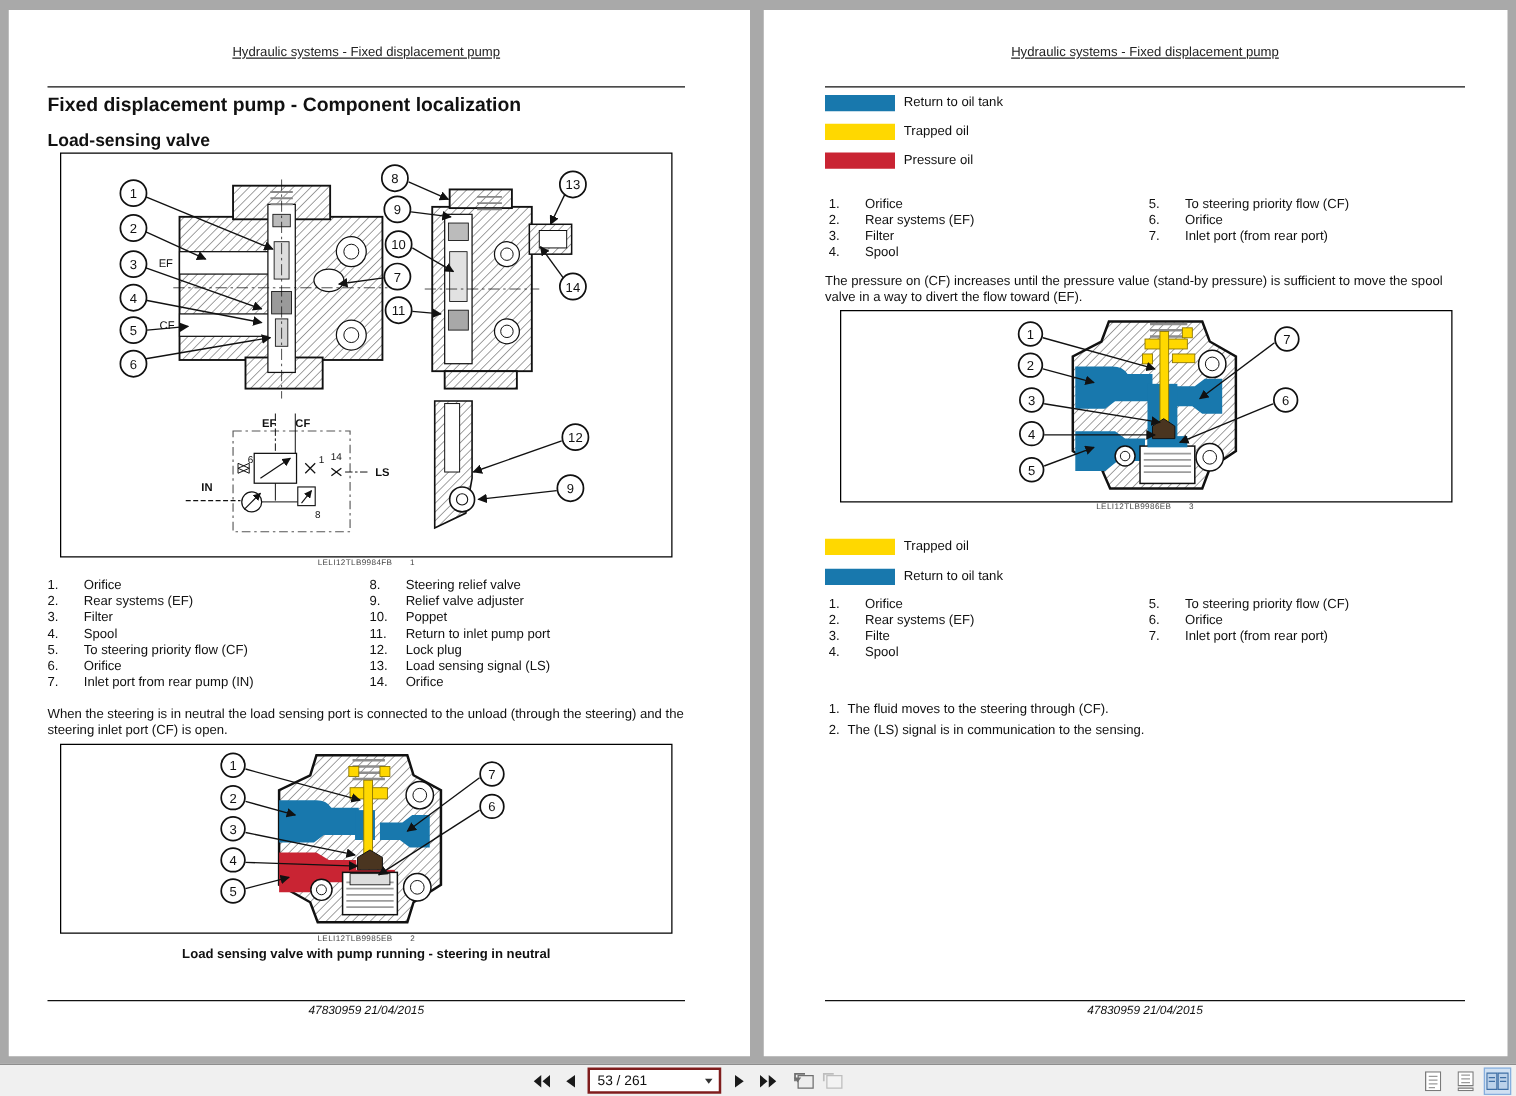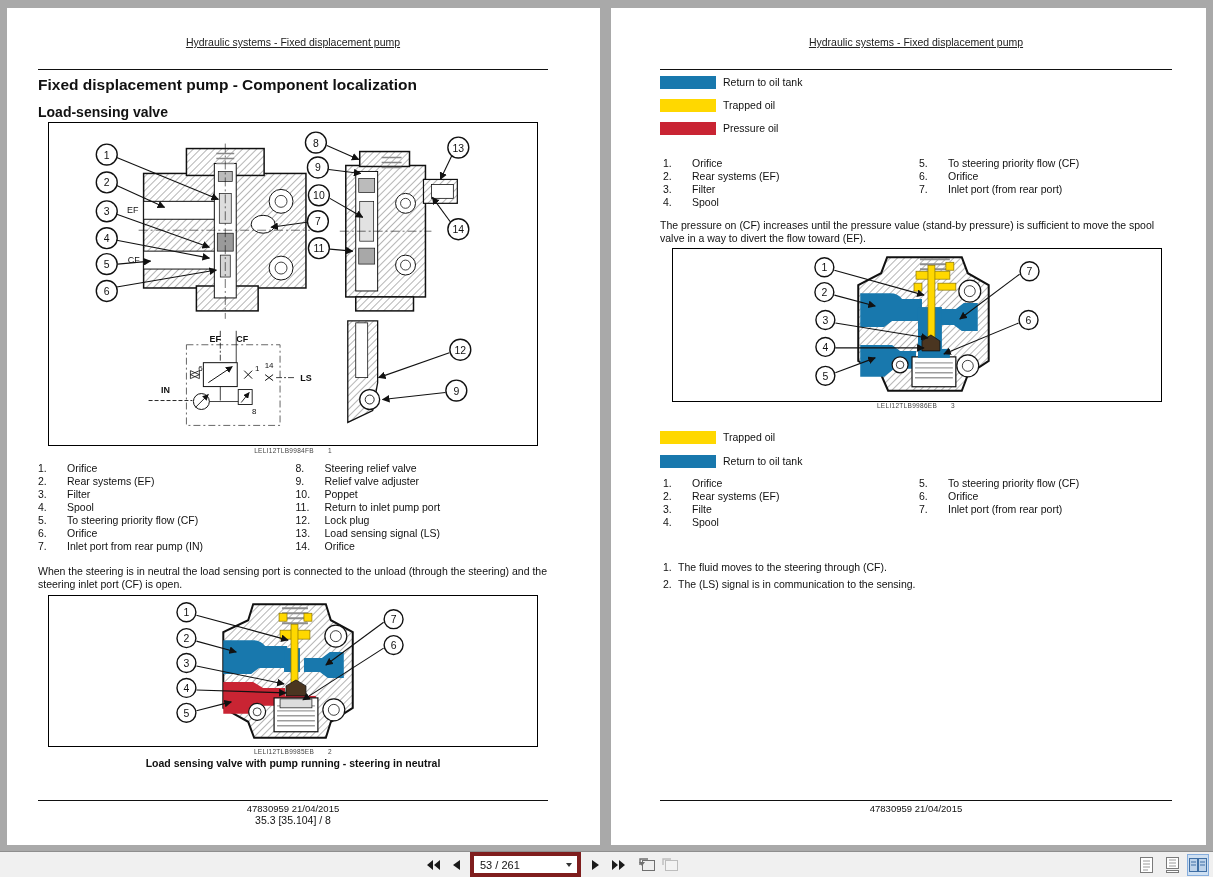--- a/index.html
+++ b/index.html
@@ -22,21 +22,21 @@
   .figcode{font-size:6.5px;color:#444;letter-spacing:.3px;}
   .figcode .num{margin-left:14px;}
   .figcap{font-size:10.5px;font-weight:bold;}
   .para{font-size:10.5px;line-height:13px;}
   .cols{display:flex;}
   .col{width:50%;}
   .li{display:flex;font-size:10.5px;line-height:13px;}
   .li-n{width:29px;flex:none;}
   .steps .li-n{width:15px;}
   .footer .rule{margin-bottom:2px;}
-  .f1{font-size:9.5px;}
+  .f1{font-size:9.5px;font-style:italic;}
   .f2{font-size:10.5px;}
 
   .legend-row{position:absolute;display:flex;align-items:center;height:14px;}
   .sw{width:56px;height:13px;margin-right:7px;flex:none;}
   .sw-blue{background:#1878ad;}
   .sw-yellow{background:#ffd800;}
   .sw-red{background:#c92433;}
   .legend-row .lab{font-size:10.5px;}
 
   .fig svg{display:block;width:100%;height:100%;}
@@ -44,21 +44,21 @@
   .co circle{fill:#fff;stroke:#111;stroke-width:1.4;}
   .co text{font-size:10.5px;text-anchor:middle;}
   .arrow{stroke:#111;stroke-width:1.1;fill:none;marker-end:url(#ar);}
   .lbl{font-size:9px;}
   .slbl{font-size:8px;}
 
   
   .toolbar{position:absolute;left:0;right:0;bottom:0;height:25px;background:#f0f0f0;border-top:1px solid #8e8e8e;}
   .nav{position:absolute;left:424px;top:2px;display:flex;align-items:center;gap:5px;height:21px;}
   .tbtn{width:18px;height:18px;display:flex;align-items:center;justify-content:center;cursor:pointer;}
-  .pagebox{width:97px;height:17px;border:4px solid #7f1d1d;background:#fff;display:flex;align-items:center;font-size:11px;padding-left:6px;position:relative;cursor:default;}
+  .pagebox{width:97px;height:17px;border:2px solid #7f1d1d;background:#fff;display:flex;align-items:center;font-size:11px;padding-left:6px;position:relative;cursor:default;}
   .pagebox .caret{position:absolute;right:5px;top:7px;width:0;height:0;border-left:3.5px solid transparent;border-right:3.5px solid transparent;border-top:4px solid #333;}
   .hist{margin-left:6px;}
   .layouts{position:absolute;right:4px;top:2px;display:flex;align-items:center;gap:4px;height:21px;}
   .lay{width:20px;height:20px;display:flex;align-items:center;justify-content:center;cursor:pointer;border:1px solid transparent;}
   .lay.sel{background:#cfe0f2;border:1px solid #86aede;}
 </style>
 </head>
 <body>
 
 <div class="page page-left">
@@ -362,21 +362,20 @@
     </svg>
   </div>
   <div class="abs figcode ctr" style="top:740px;left:31px;width:510px;">
     <span>LELI12TLB9985EB</span><span class="num">2</span>
   </div>
   <div class="abs figcap ctr" style="top:749px;left:31px;width:510px;">Load sensing valve with pump running - steering in neutral</div>
 
   <div class="abs footer" style="top:792px;left:31px;width:510px;">
     <div class="rule"></div>
     <div class="f1 ctr">47830959 21/04/2015</div>
-    <div class="f2 ctr">35.3 [35.104] / 8</div>
   </div>
 </div>
 
 <div class="page page-right">
   <div class="abs hdr ctr" style="top:28px;left:49px;width:512px;">Hydraulic systems - Fixed displacement pump</div>
   <div class="abs rule" style="top:61px;left:49px;width:512px;"></div>
 
   <div class="legend-row" style="top:67px;left:49px;">
     <span class="sw sw-blue"></span>
     <span class="lab">Return to oil tank</span>

